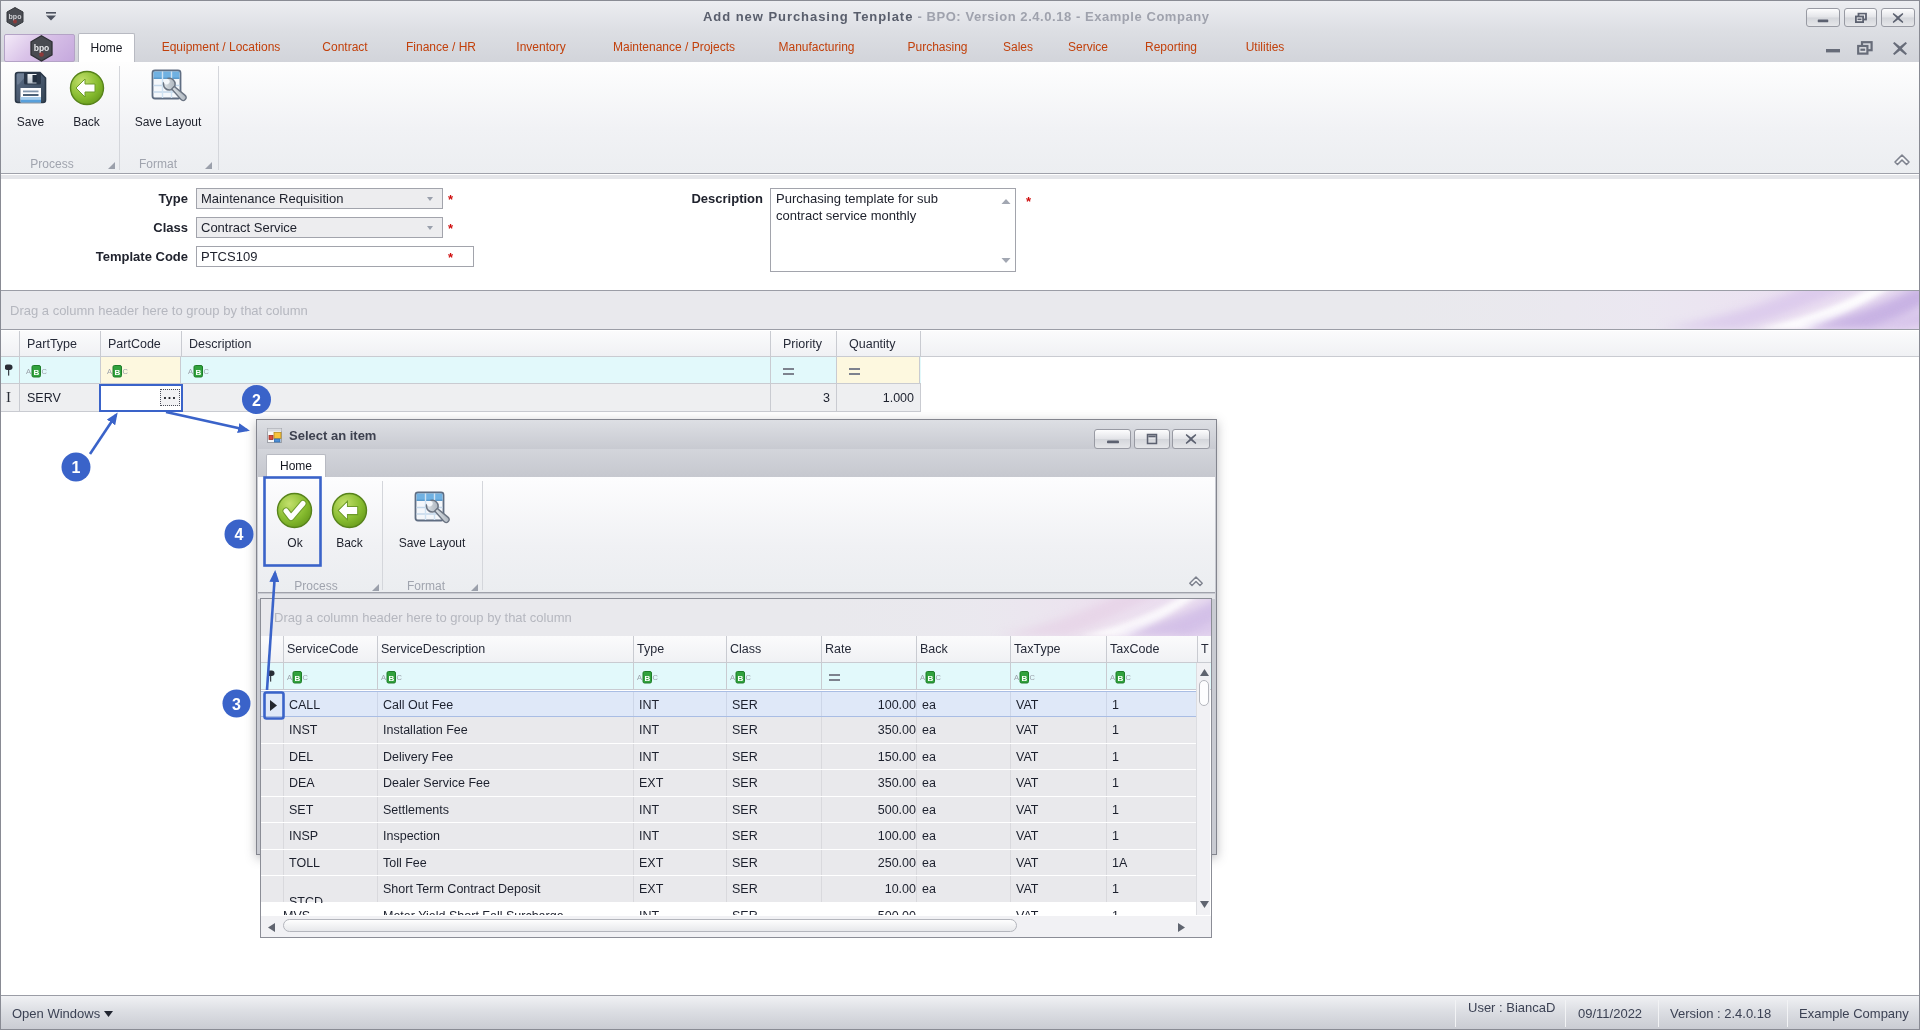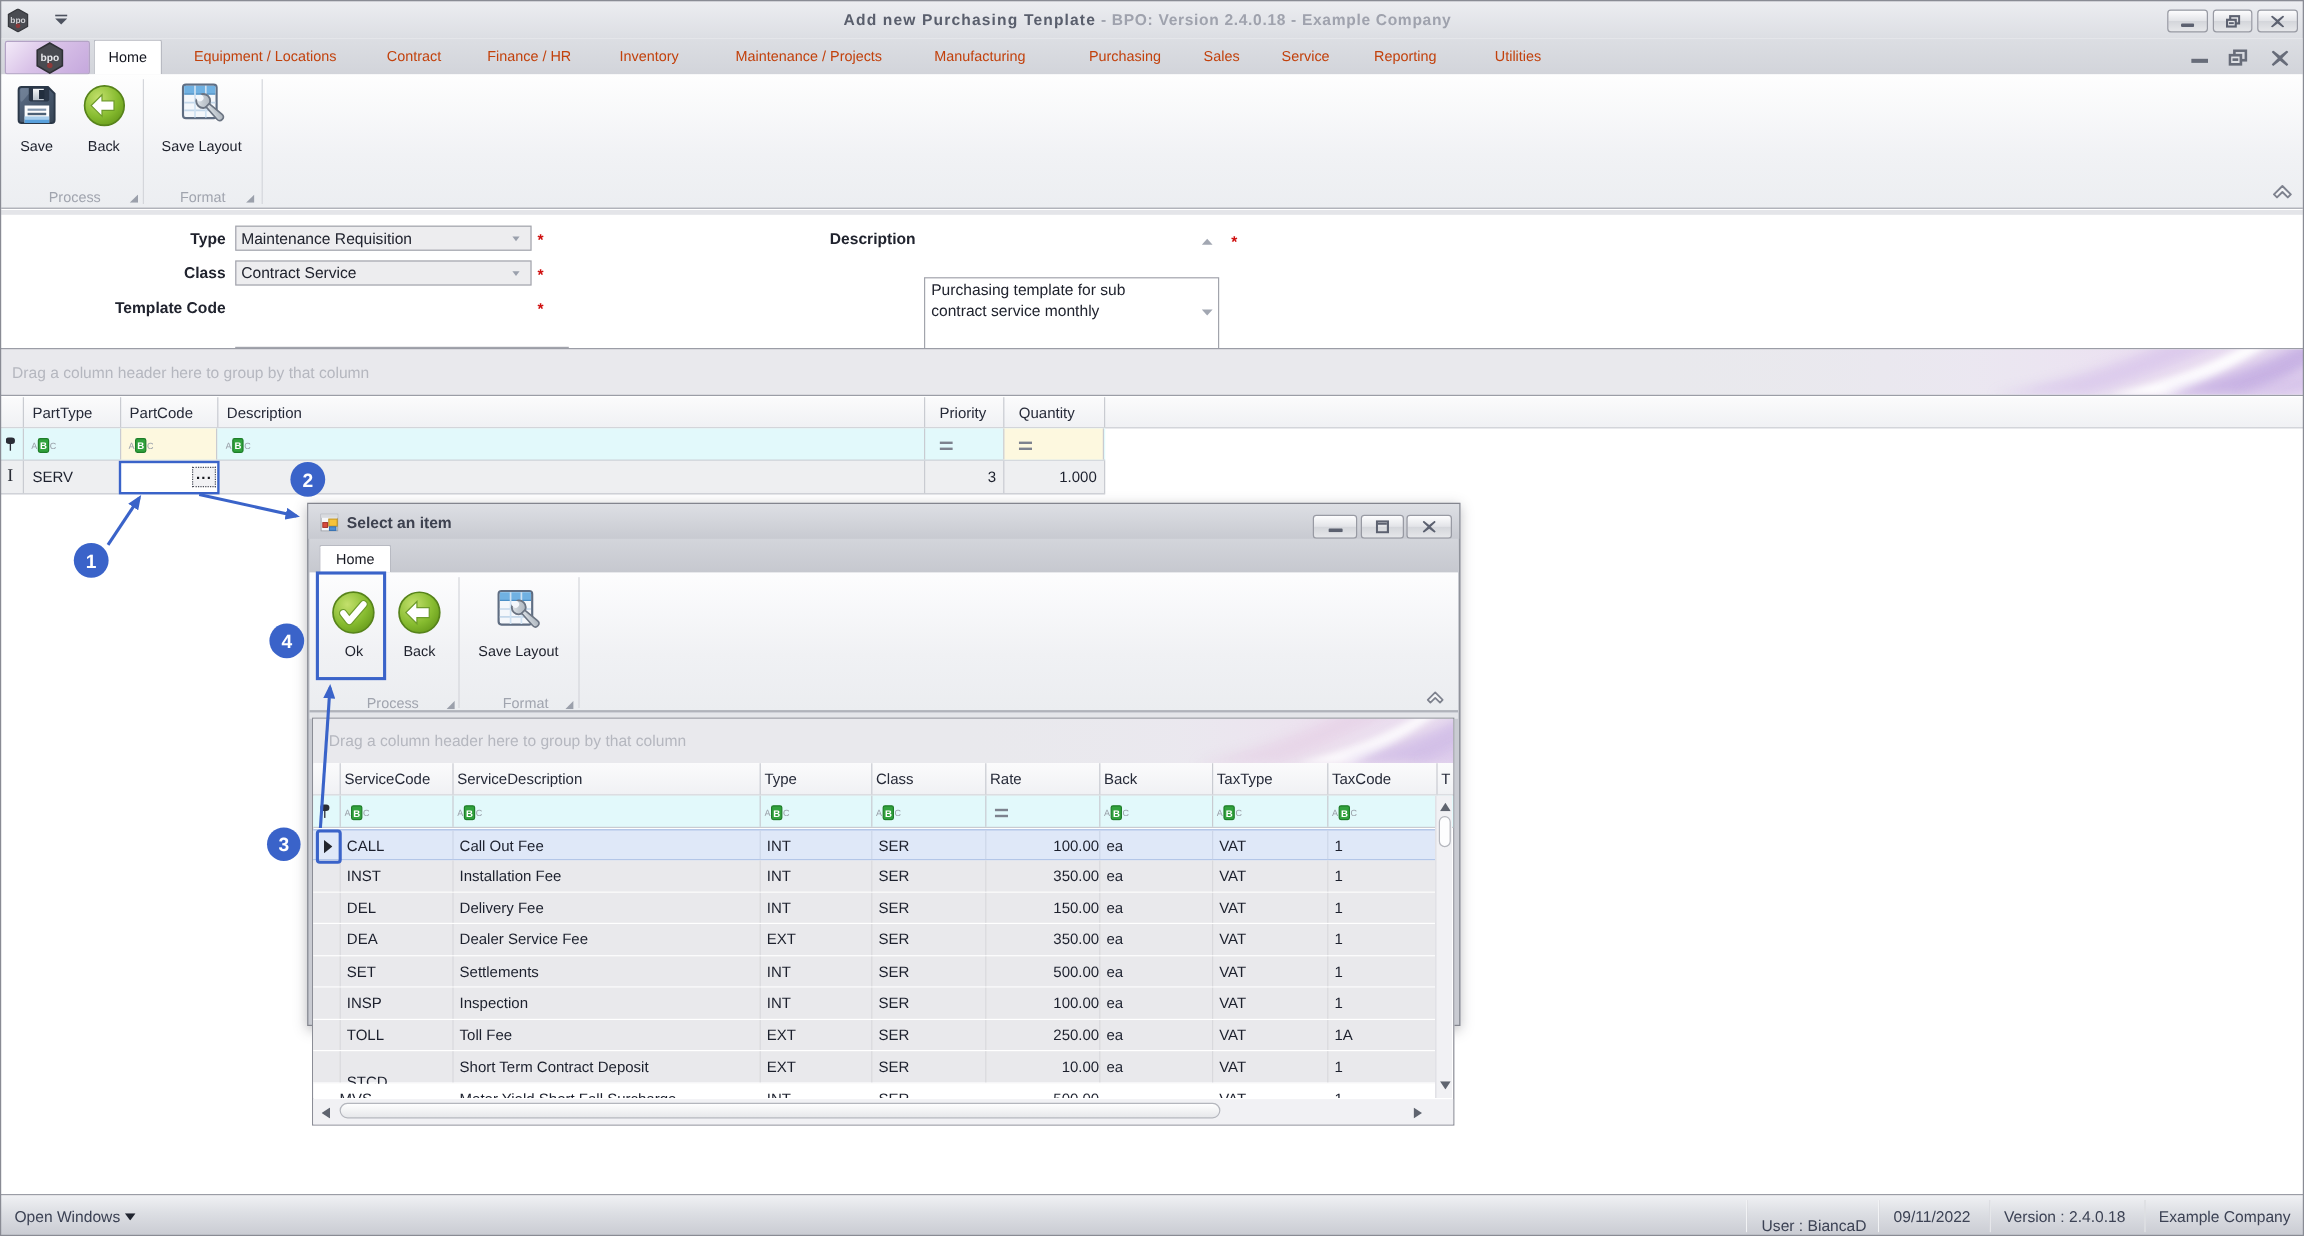--- a/index.html
+++ b/index.html
@@ -15,27 +15,27 @@
 .winbtn svg { position:absolute; left:50%; top:50%; transform:translate(-50%,-50%); }
 
 #tabrow { left:1px; top:32px; width:1918px; height:30px; background:linear-gradient(#dcdee3,#d2d4da); }
 #appbtn { left:4px; top:34px; width:71px; height:28px; border:1px solid #b4a3c6; border-radius:2px; background:linear-gradient(135deg,#f3eaf8,#d9c2e8 45%,#c5a8dd); }
 .tab { top:33px; height:29px; line-height:29px; font-size:12px; color:#c2410c; text-align:center; }
 .tab.active { background:#fff; border:1px solid #b8bac2; border-bottom:none; border-radius:2px 2px 0 0; font-weight:normal; color:#14161f; }
 
 #ribbon { left:1px; top:62px; width:1918px; height:112px; background:linear-gradient(#fefefe,#f1f2f5 60%,#eceef1); border-bottom:1px solid #9fa1aa; }
 #ribbonstrip { left:1px; top:175px; width:1918px; height:4px; background:#e4e5e9; }
 .rbtn-label { font-size:12px; color:#1e212c; text-align:center; }
-.rgroup-label { font-size:12px; color:#a0a4ae; text-align:right; }
+.rgroup-label { font-size:12px; color:#a0a4ae; text-align:center; }
 .vsep { width:1px; background:#d4d6db; }
 
 .flabel { font-size:13px; font-weight:bold; color:#20232e; text-align:right; }
 .field { height:21px; border:1px solid #a2a4ac; font-size:13px; color:#20232e; line-height:19px; padding-left:4px; }
 .dropdown { background:#ededef; }
-.inputw { background:#fff;margin-top:43px; }
+.inputw { background:#fff; }
 .star { color:#cf0e0e; font-size:13px; font-weight:bold; }
 .ddarrow { width:0; height:0; border-left:3.5px solid transparent; border-right:3.5px solid transparent; border-top:4.5px solid #9aa0ac; }
 
 .gband { background:#e9e9ed; overflow:hidden; }
 .gband .txt { position:absolute; font-size:13px; color:#b5b7bf; }
 .ghead { background:linear-gradient(#fbfbfc,#f0f1f4); }
 .gcol { position:absolute; border-left:1px solid #c9cbd1; height:100%; }
 .ghead .lbl { position:absolute; top:50%; transform:translateY(-50%); font-size:12.5px; color:#262a38; }
 .gfilter { background:#e2f9fb; }
 .grow  { font-size:12.5px; color:#1c202d; }
@@ -634,21 +634,21 @@
  </g>
 </svg>
 <div class="abs" style="left:0;top:0;width:1920px;height:1030px;border:1px solid #898b94;pointer-events:none;z-index:99"></div>
 
 <div class="abs" style="left:0;top:995px;width:1920px;height:35px;background:linear-gradient(#f0f1f4,#dcdee3 45%,#c9cbd2);border-top:1px solid #9b9da6">
  <div class="abs" style="left:12px;top:10px;font-size:13px;color:#3c4254">Open Windows</div>
  <svg class="abs" style="left:104px;top:15px" width="9" height="6" viewBox="0 0 9 6">
         <polygon points="0,0 9,0 4.5,6" fill="#20242f"></polygon>
       </svg>
  <div class="abs" style="left:1455px;top:4px;width:1px;height:27px;background:#a9abb3;border-right:1px solid #f2f3f5"></div>
- <div class="abs" style="left:1468px;top:18px;font-size:13px;color:#3c4254">User : BiancaD</div>
+ <div class="abs" style="left:1468px;top:4px;font-size:13px;color:#3c4254">User : BiancaD</div>
  <div class="abs" style="left:1565px;top:4px;width:1px;height:27px;background:#a9abb3;border-right:1px solid #f2f3f5"></div>
  <div class="abs" style="left:1578px;top:10px;font-size:13px;color:#3c4254">09/11/2022</div>
  <div class="abs" style="left:1658px;top:4px;width:1px;height:27px;background:#a9abb3;border-right:1px solid #f2f3f5"></div>
  <div class="abs" style="left:1670px;top:10px;font-size:13px;color:#3c4254">Version : 2.4.0.18</div>
  <div class="abs" style="left:1787px;top:4px;width:1px;height:27px;background:#a9abb3;border-right:1px solid #f2f3f5"></div>
  <div class="abs" style="left:1799px;top:10px;font-size:13px;color:#3c4254">Example Company</div>
 </div>
 </div>
 
 </body></html>

